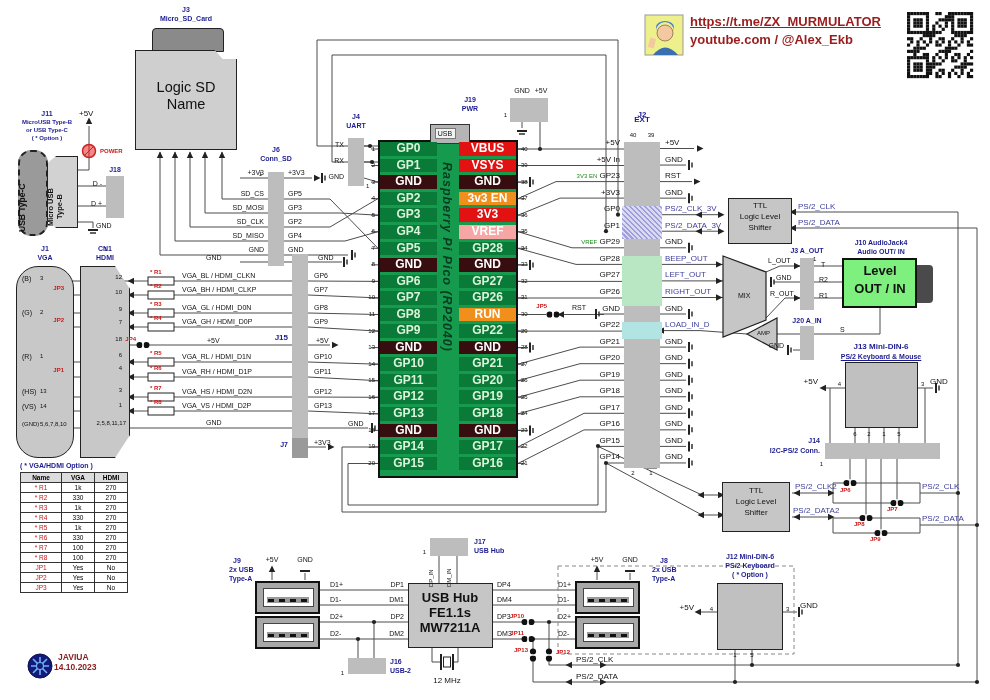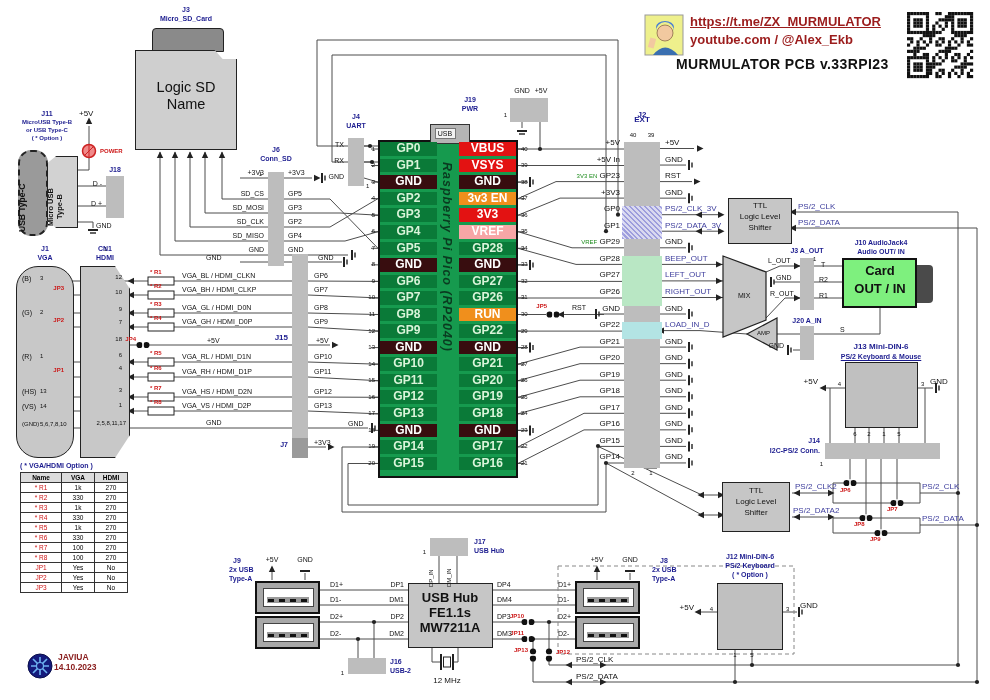--- a/index.html
+++ b/index.html
@@ -838,21 +838,20 @@
         </tr>
         <tr>
           <td style="color: rgb(204, 22, 22);">JP3</td>
           <td>Yes</td>
           <td>No</td>
         </tr>
       </tbody>
     </table>
 
 <div class="lb lnk" style="left: 690px; top: 33px;">youtube.com / @Alex_Ekb</div>
-    <div class="lb ttl" style="left: 676px; top: 57px;">MURMULATOR  PCB v.33RPI23</div>
     <div class="lb ftr" style="left: 58px; top: 653px;">JAVIUA</div>
     <div class="lb ftr" style="left: 54px; top: 663px;">14.10.2023</div>
     <div class="lb nv f7 ctr" style="left: 186px; top: 6px;">J3</div>
     <div class="lb nv f7 ctr" style="left: 186px; top: 15px;">Micro_SD_Card</div>
     <div class="lb f14 ctr" style="left: 186px; top: 80px;">Logic SD</div>
     <div class="lb f14 ctr" style="left: 186px; top: 97px;">Name</div>
     <div class="lb nv f7 ctr" style="left: 47px; top: 110px;">J11</div>
     <div class="lb nv tiny ctr" style="left: 47px; top: 119px;">MicroUSB Type-B</div>
     <div class="lb nv tiny ctr" style="left: 47px; top: 127px;">or  USB Type-C</div>
     <div class="lb nv tiny ctr" style="left: 47px; top: 135px;">( * Option )</div>
@@ -953,21 +952,21 @@
     <div class="lb f7" style="left: 768px; top: 257px;">L_OUT</div>
     <div class="lb f7" style="left: 776px; top: 274px;">GND</div>
     <div class="lb f7" style="left: 770px; top: 290px;">R_OUT</div>
     <div class="lb nv f7 ctr" style="left: 807px; top: 247px;">J3  A_OUT</div>
     <div class="lb tiny" style="left: 813px; top: 256px;">1</div>
     <div class="lb f7" style="left: 821px; top: 261px;">T</div>
     <div class="lb f7" style="left: 819px; top: 276px;">R2</div>
     <div class="lb f7" style="left: 819px; top: 292px;">R1</div>
     <div class="lb nv f7 ctr" style="left: 881px; top: 239px;">J10  AudioJack4</div>
     <div class="lb nv f7 ctr" style="left: 881px; top: 248px;">Audio OUT/ IN</div>
-    <div class="lb f13 ctr" style="left: 880px; top: 264px;">Card</div>
+    <div class="lb f13 ctr" style="left: 880px; top: 264px;">Level</div>
     <div class="lb f13 ctr" style="left: 880px; top: 282px;">OUT / IN</div>
     <div class="lb nv f7 ctr" style="left: 807px; top: 317px;">J20  A_IN</div>
     <div class="lb f7" style="left: 840px; top: 326px;">S</div>
     <div class="lb f7 rgt" style="left: 784px; top: 342px;">GND</div>
     <div class="lb nv f7" style="left: 233px; top: 557px;">J9</div>
     <div class="lb nv f7" style="left: 229px; top: 566px;">2x USB</div>
     <div class="lb nv f7" style="left: 229px; top: 575px;">Type-A</div>
     <div class="lb f7 ctr" style="left: 272px; top: 556px;">+5V</div>
     <div class="lb f7 ctr" style="left: 305px; top: 556px;">GND</div>
     <div class="lb nv f7" style="left: 660px; top: 557px;">J8</div>

